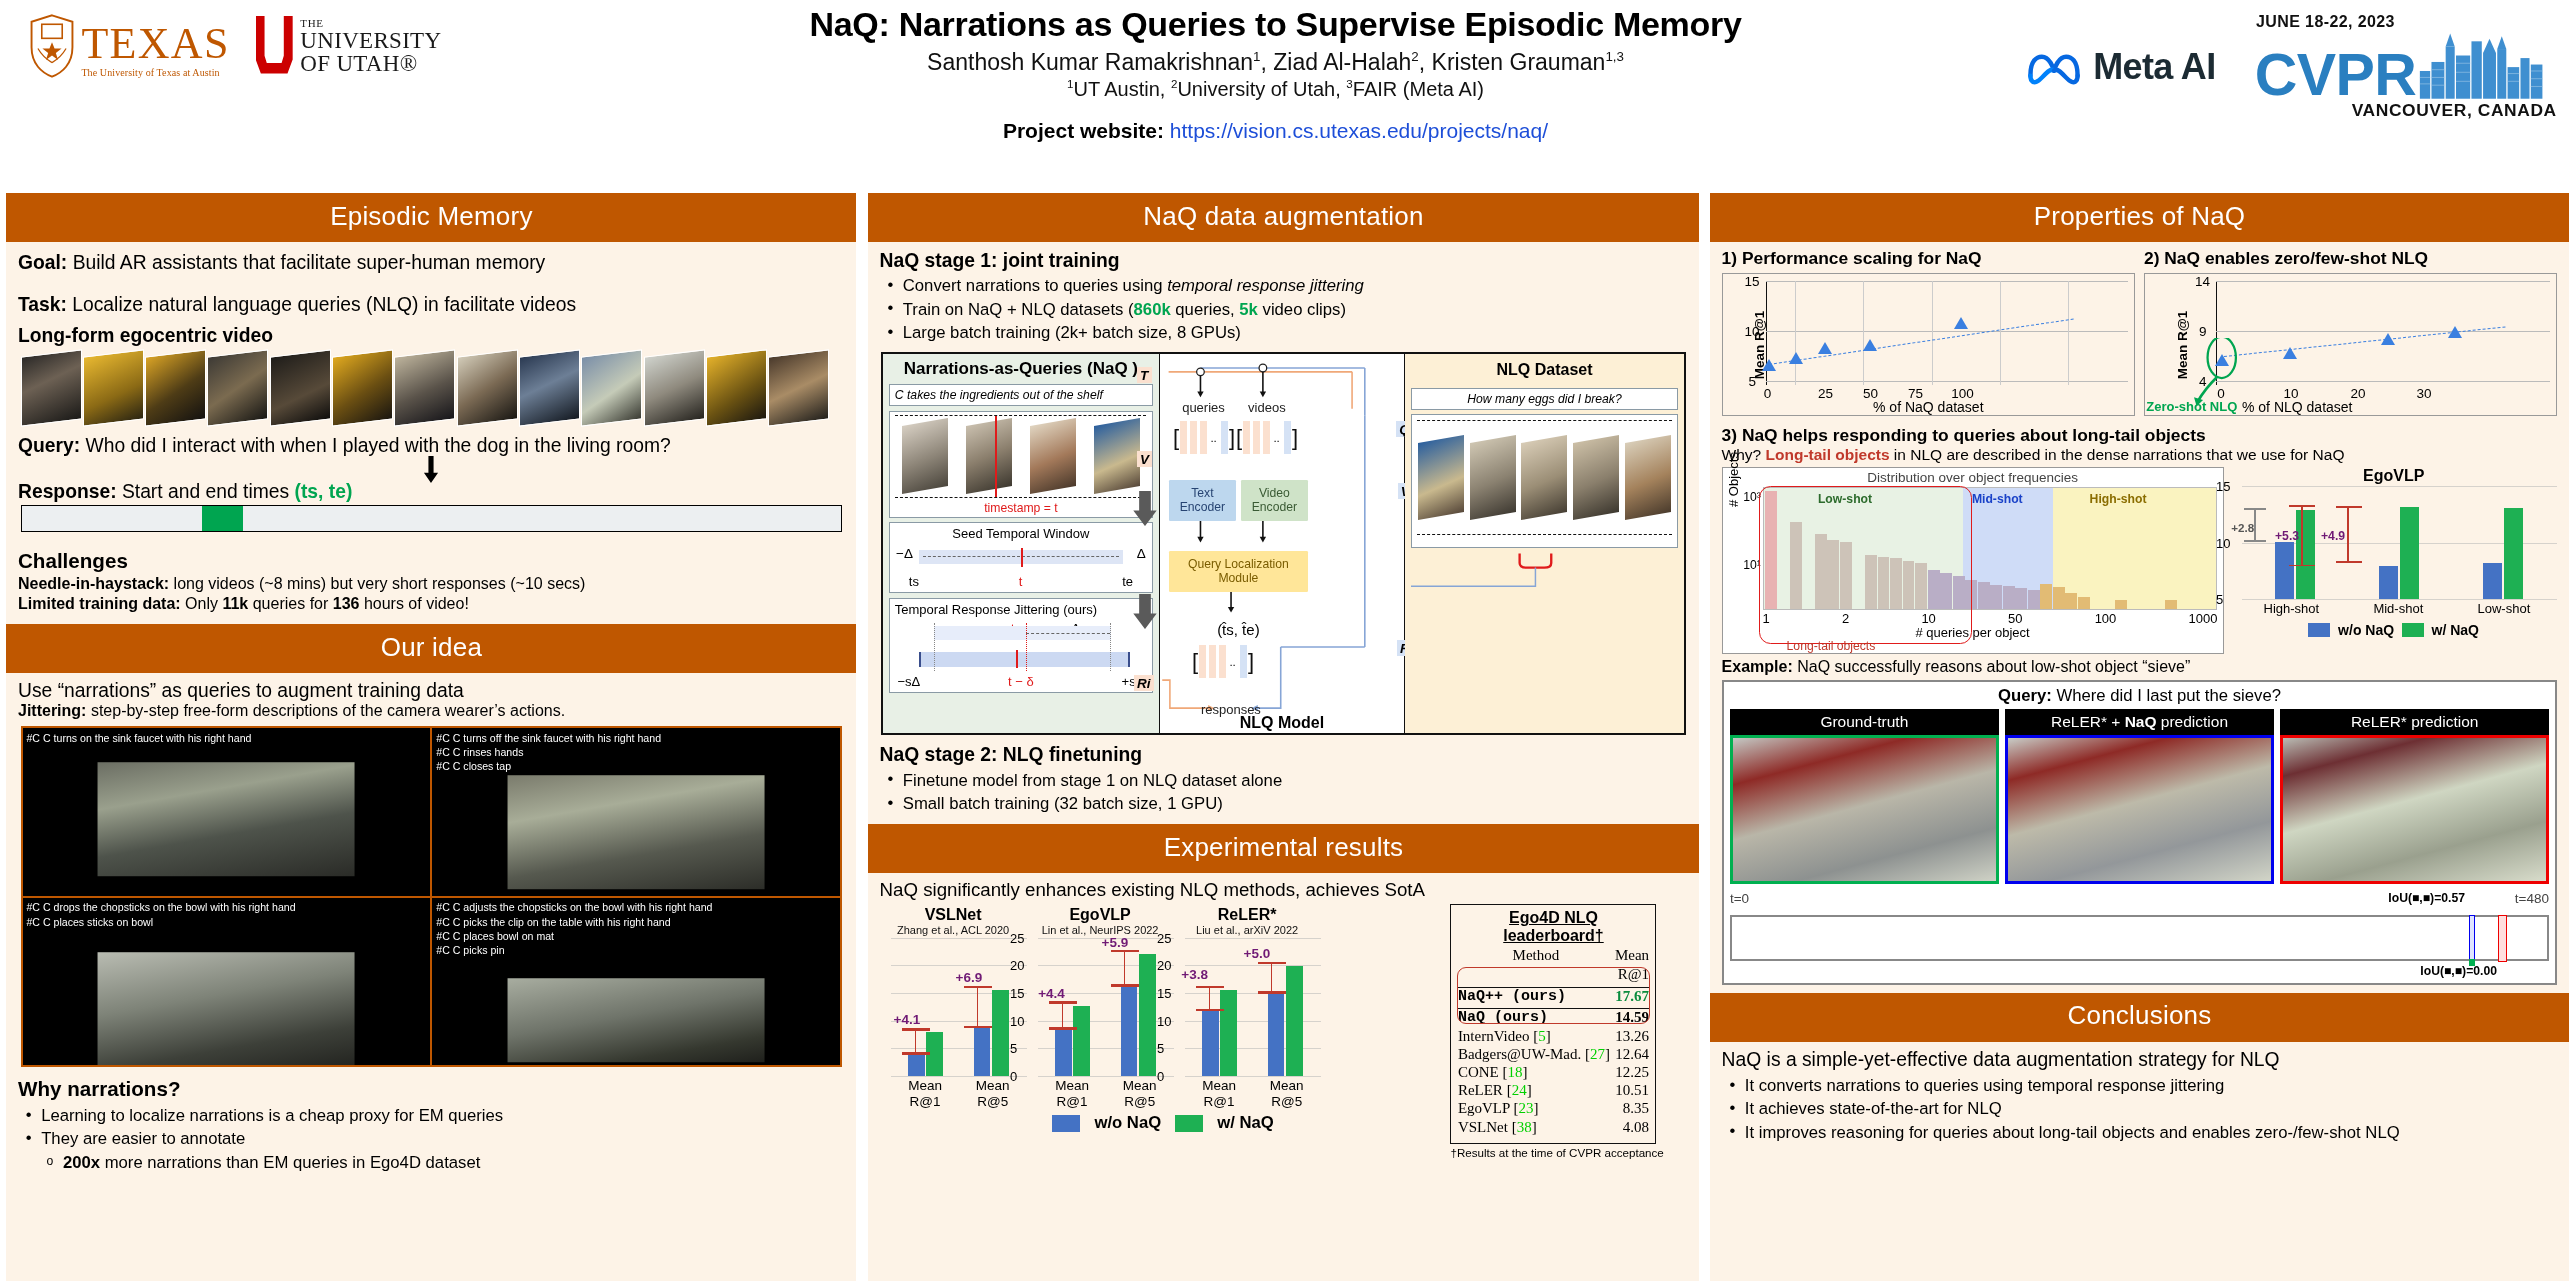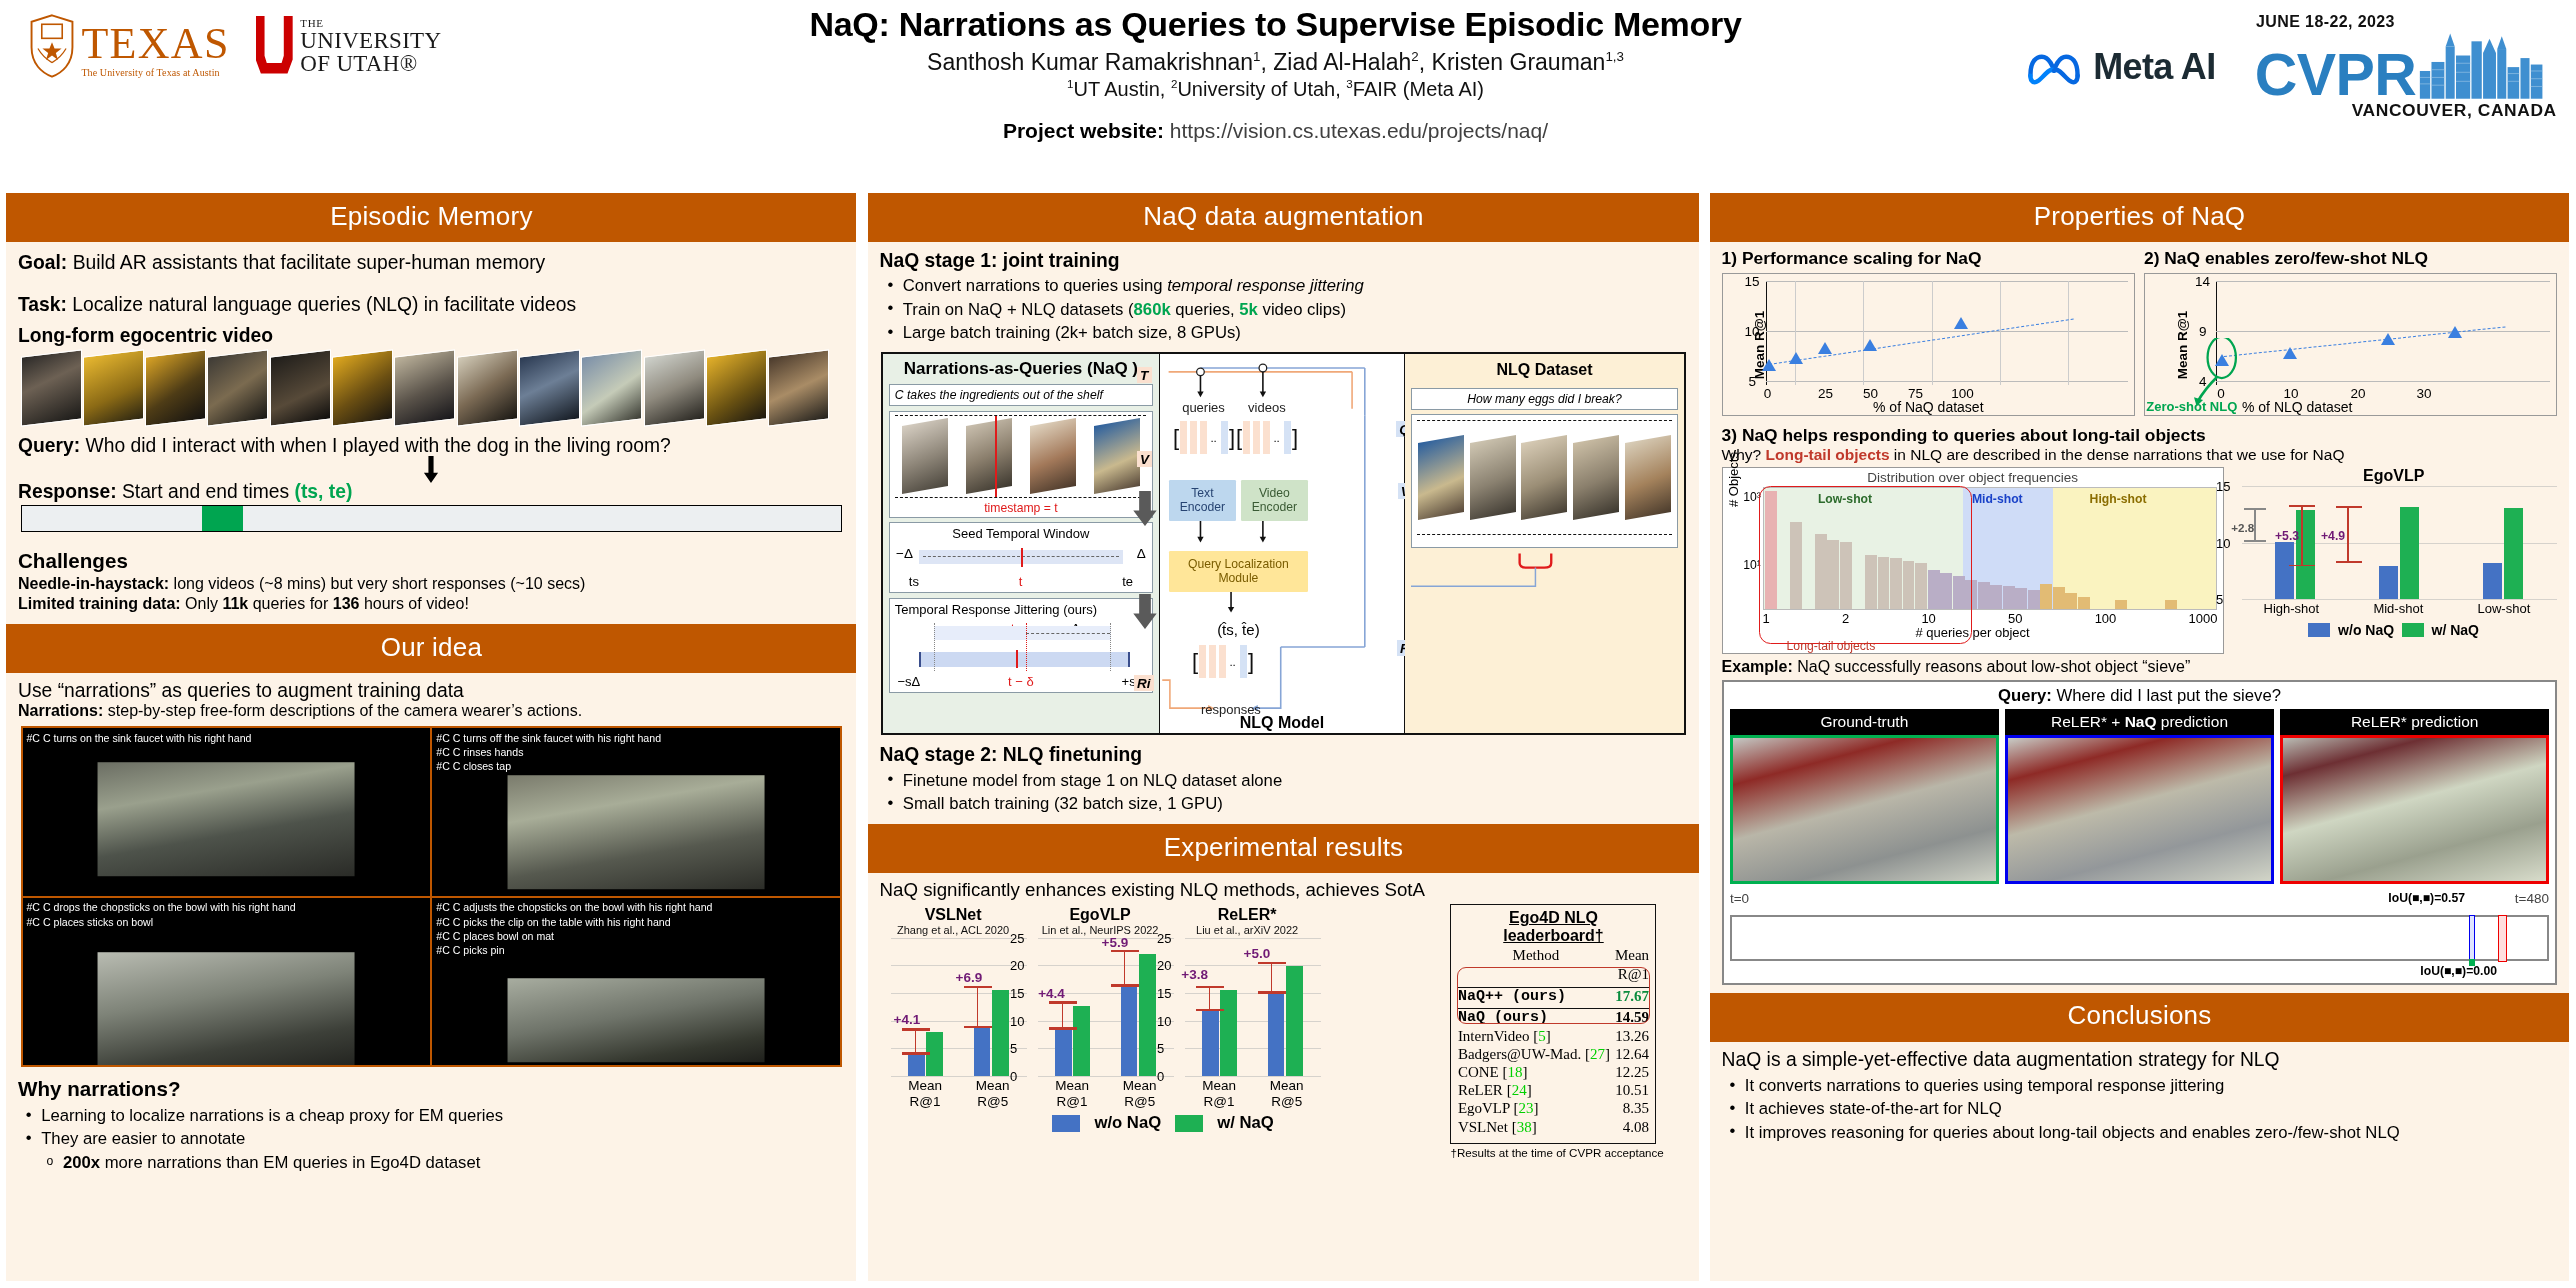--- a/index.html
+++ b/index.html
@@ -30,21 +30,21 @@
   .utah-the { font-size: 11px; letter-spacing: 0.6px; }
   .utah-uni { font-size: 23px; letter-spacing: 0.3px; }
   .utah-of  { font-size: 23px; letter-spacing: 0.3px; }
 
   .title-block { position: absolute; left: 683px; top: 6.4px; width: 1185px; text-align: center; }
   .poster-title { font-size: 34px; font-weight: 700; color: #000; letter-spacing: -0.3px; line-height: 1.1; }
   .authors { font-size: 23px; color: #111; margin-top: 5.2px; }
   .affil   { font-size: 20px; color: #111; margin-top: 1.3px; }
   .website { margin-top: 18px; font-size: 21px; }
   .website b { font-weight: 700; color: #000; }
-  .website a { color: #404040; text-decoration: none; }
+  .website a { color: #1d4ed8; text-decoration: none; }
   sup { font-size: .58em; vertical-align: super; }
 
   .logos-right { position: absolute; right: 19.3px; top: 13px; display: flex; align-items: center; gap: 39px; }
   .meta-ai { display: flex; align-items: center; gap: 10.3px; }
   .meta-mark svg { width: 58px; height: 37px; display:block; }
   .meta-word { font-size: 36px; font-weight: 600; color: #1c2b33; letter-spacing: -0.6px; }
   .cvpr { display: flex; flex-direction: column; align-items: flex-start; position: relative; }
   .cvpr-date { font-size: 16px; font-weight: 700; color: #111; letter-spacing: 0.4px; margin-left: 1.3px;}
   .cvpr-main { display:flex; align-items: flex-end; }
   .cvpr-word { font-size: 59px; font-weight: 800; color: #2a7fc0; line-height: .82; letter-spacing: -0.6px;
@@ -338,21 +338,21 @@
       <div class="sm" style="margin-top:1.3px">
         <b>Limited training data:</b>
         <span>Only </span><b>11k</b><span> queries for </span><b>136</b><span> hours of video!</span>
       </div>
     </div>
 
     <div class="band" style="margin-top:11.6px">Our idea</div>
     <div class="panel">
       <h3 class="lead" style="margin-top:6.4px">Use “narrations” as queries to augment training data</h3>
       <div class="sm">
-        <b>Narrations:</b>
+        <b>Jittering:</b>
         <span>step-by-step free-form descriptions of the camera wearer’s actions.</span>
       </div>
 
       <div class="narr-grid">
         <div class="narr-cell">
           <div class="narr-txt">#C C turns on the sink faucet with his right hand</div>
           <div class="narr-img" style="background:linear-gradient(170deg,#6b6e63 0%,#9aa08d 30%,#4e534b 60%,#2a2b27 100%)"></div>
         </div>
         <div class="narr-cell">
           <div class="narr-txt">#C C turns off the sink faucet with his right hand<br>#C C rinses hands<br>#C C closes tap</div>

